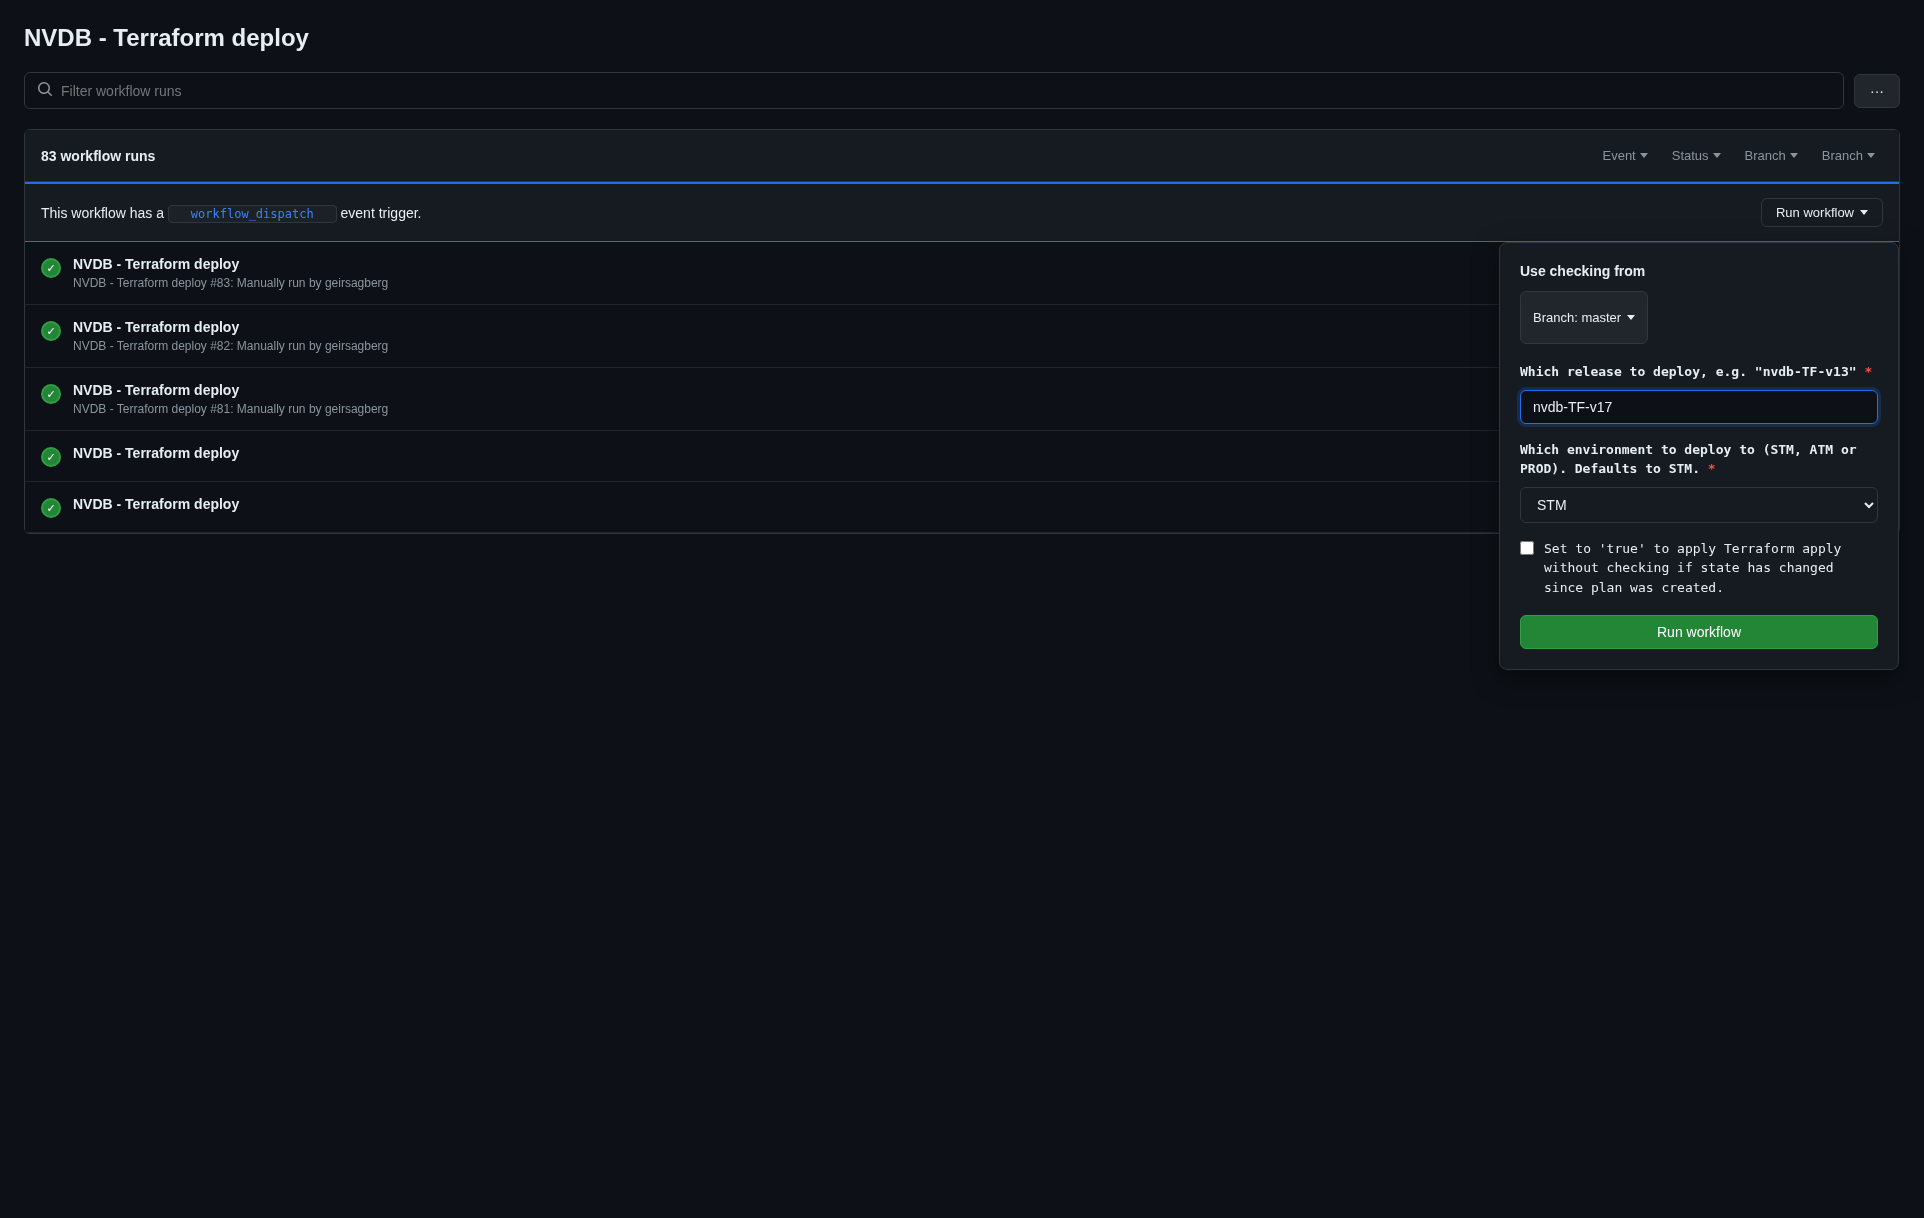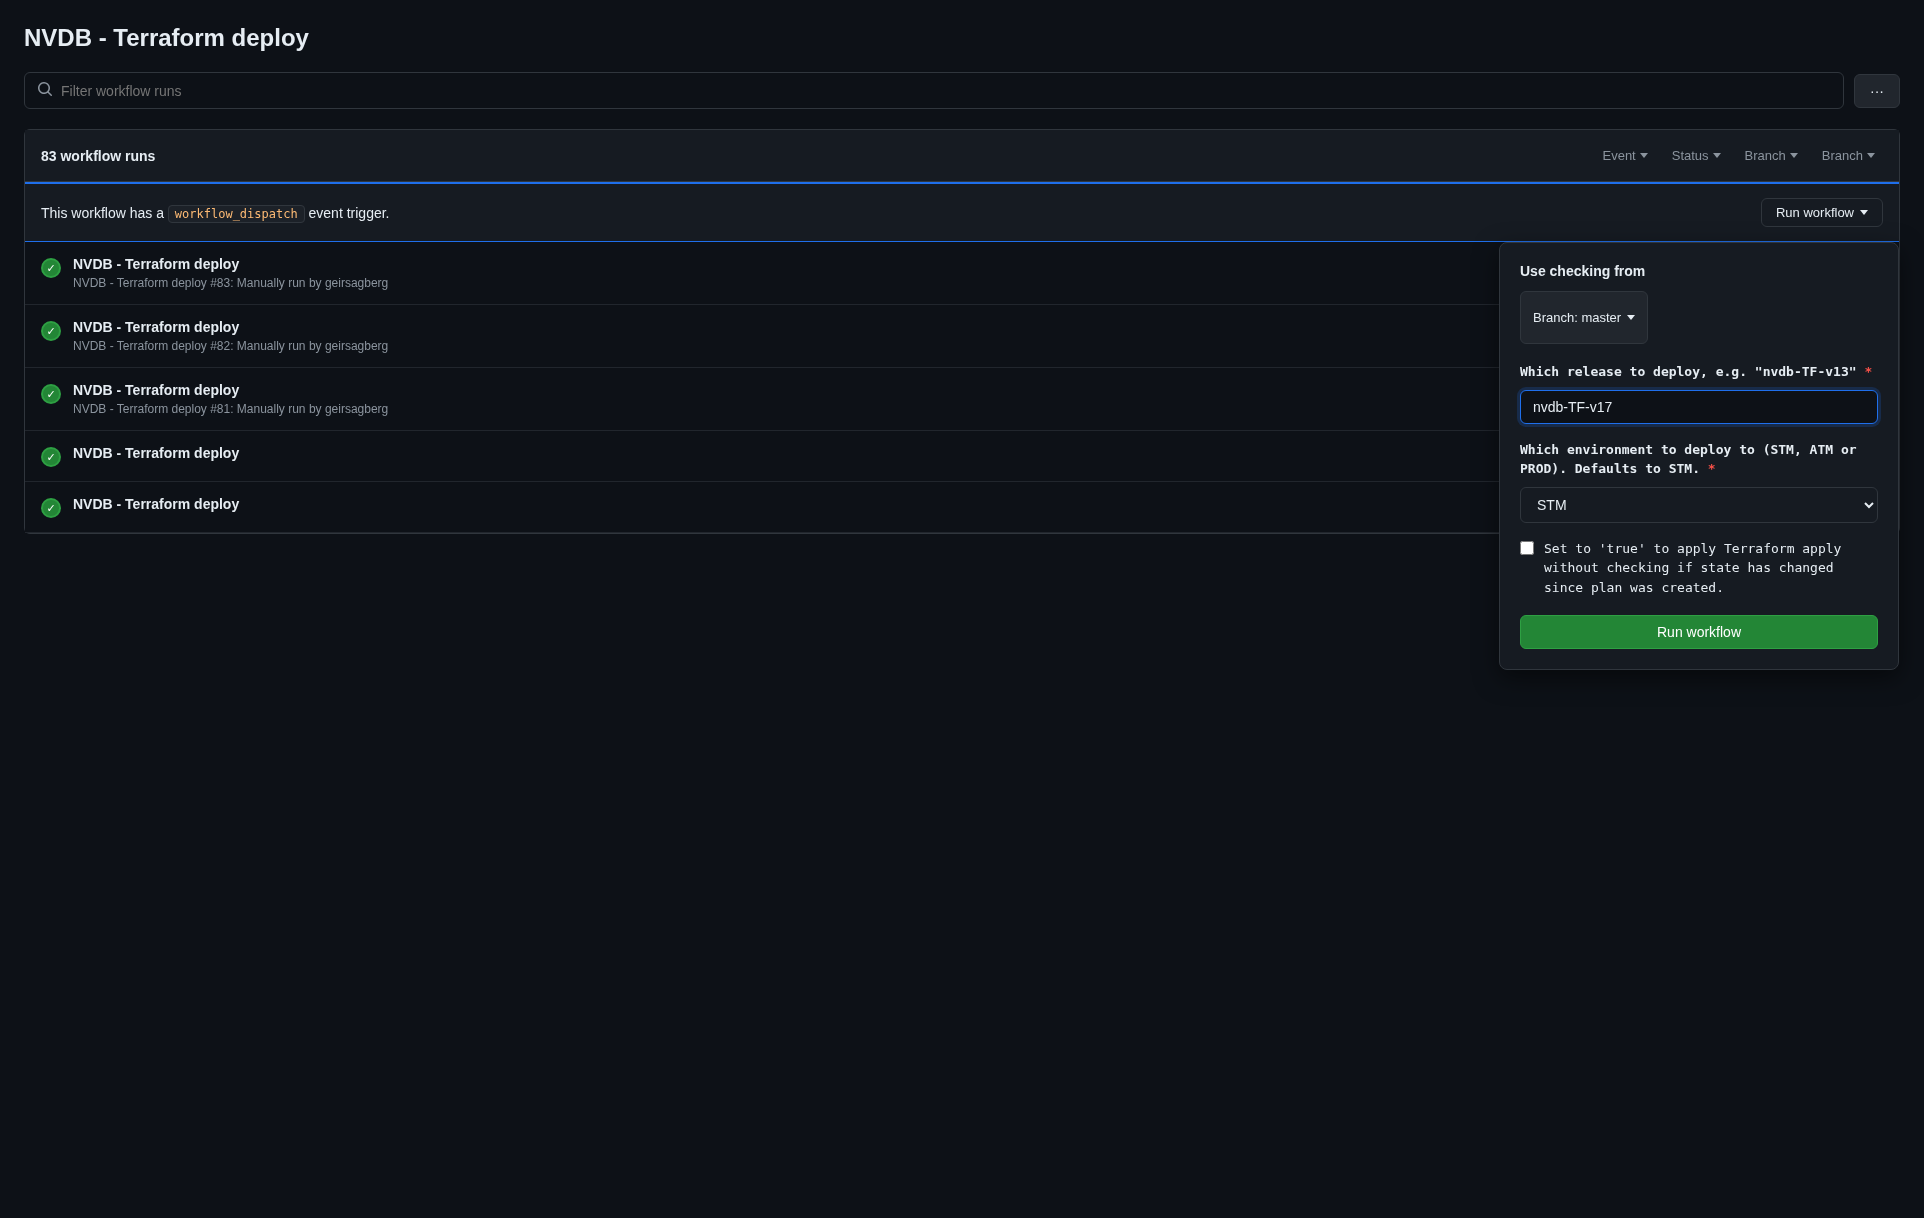--- a/index.html
+++ b/index.html
@@ -114,24 +114,24 @@
       justify-content: space-between;
     }
     .dispatch-text {
       font-size: 14px;
       color: #e6edf3;
     }
     .dispatch-text code {
       background: #1c2128;
       border: 1px solid #30363d;
       border-radius: 4px;
-      padding: 1px 6px;
+      padding: 1px 22px;
       font-family: "SFMono-Regular", Consolas, monospace;
       font-size: 12px;
-      color: #fdba74;
+      color: #3b82f6;
     }
     .run-workflow-btn {
       background: transparent;
       border: 1px solid #30363d;
       border-radius: 6px;
       color: #e6edf3;
       cursor: pointer;
       padding: 6px 14px;
       font-size: 13px;
       display: flex;

